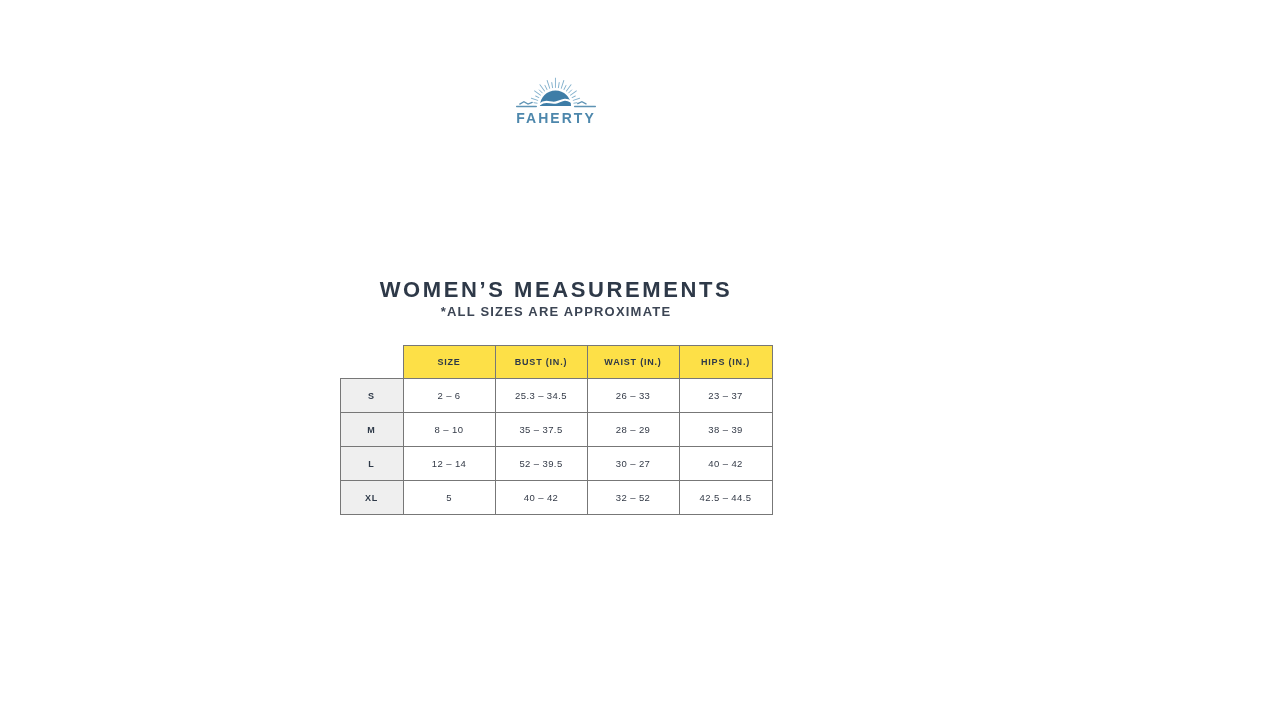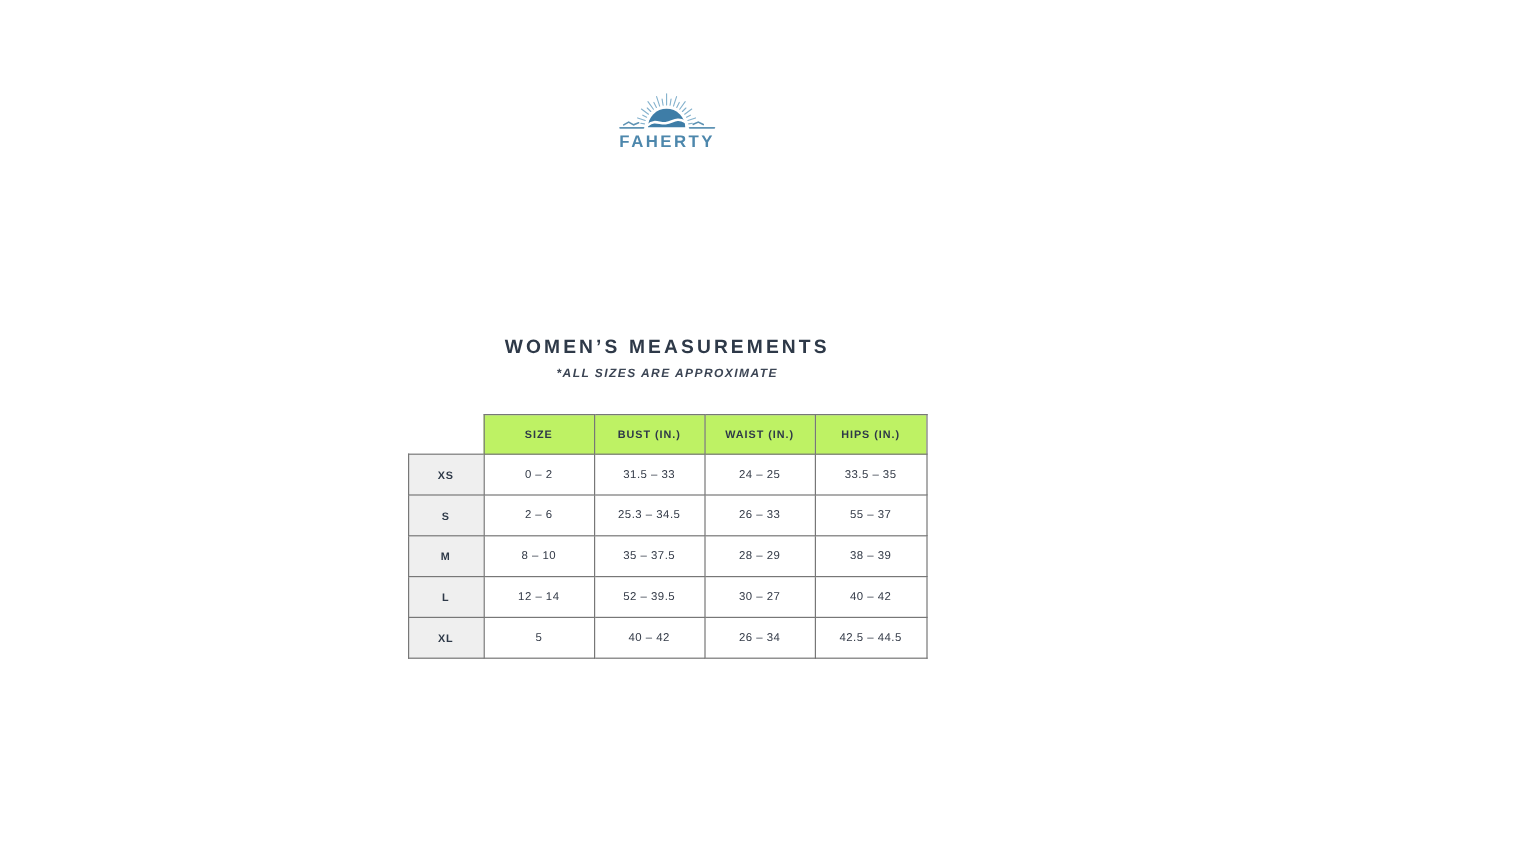--- a/index.html
+++ b/index.html
@@ -23,53 +23,52 @@
     width: 90px;
     height: 58px;
     display: block;
   }
   .logo-wordmark {
     font-family: "Liberation Sans", sans-serif;
     font-weight: bold;
   }
   .page-title {
     margin-top: 147px;
-    font-size: 16px;
+    font-size: 22px;
     font-weight: 600;
     letter-spacing: 2.6px;
     color: #2e3948;
     line-height: 22px;
     white-space: nowrap;
   }
   .page-subtitle {
     margin-top: 5px;
-    font-size: 10px;
+    font-size: 13px;
     font-weight: 600;
     letter-spacing: 1.2px;
     color: #3c4554;
     line-height: 11px;
     white-space: nowrap;
-    font-style: italic;
   }
   table.size-chart {
     margin-top: 28px;
     border-collapse: collapse;
     table-layout: fixed;
     color: #333a47;
   }
   table.size-chart th,
   table.size-chart td {
     border: 1px solid #777777;
     text-align: center;
     vertical-align: middle;
     padding: 0;
   }
   table.size-chart thead th {
     height: 32px;
-    background: #bef264;
+    background: #fde047;
     font-size: 9px;
     font-weight: bold;
     letter-spacing: 0.8px;
     color: #2e3948;
   }
   table.size-chart thead th.corner {
     border: none;
     background: transparent;
   }
   table.size-chart tbody tr {
@@ -152,50 +151,43 @@
       <tr>
         <th class="corner"></th>
         <th>SIZE</th>
         <th>BUST (IN.)</th>
         <th>WAIST (IN.)</th>
         <th>HIPS (IN.)</th>
       </tr>
     </thead>
     <tbody>
       <tr>
-        <th class="row-label">XS</th>
-        <td>0 – 2</td>
-        <td>31.5 – 33</td>
-        <td>24 – 25</td>
-        <td>33.5 – 35</td>
-      </tr>
-      <tr>
         <th class="row-label">S</th>
         <td>2 – 6</td>
         <td>25.3 – 34.5</td>
         <td>26 – 33</td>
-        <td>55 – 37</td>
+        <td>23 – 37</td>
       </tr>
       <tr>
         <th class="row-label">M</th>
         <td>8 – 10</td>
         <td>35 – 37.5</td>
         <td>28 – 29</td>
         <td>38 – 39</td>
       </tr>
       <tr>
         <th class="row-label">L</th>
         <td>12 – 14</td>
         <td>52 – 39.5</td>
         <td>30 – 27</td>
         <td>40 – 42</td>
       </tr>
       <tr>
         <th class="row-label">XL</th>
         <td>5</td>
         <td>40 – 42</td>
-        <td>26 – 34</td>
+        <td>32 – 52</td>
         <td>42.5 – 44.5</td>
       </tr>
     </tbody>
   </table>
 
 </div>
 
 </body></html>

